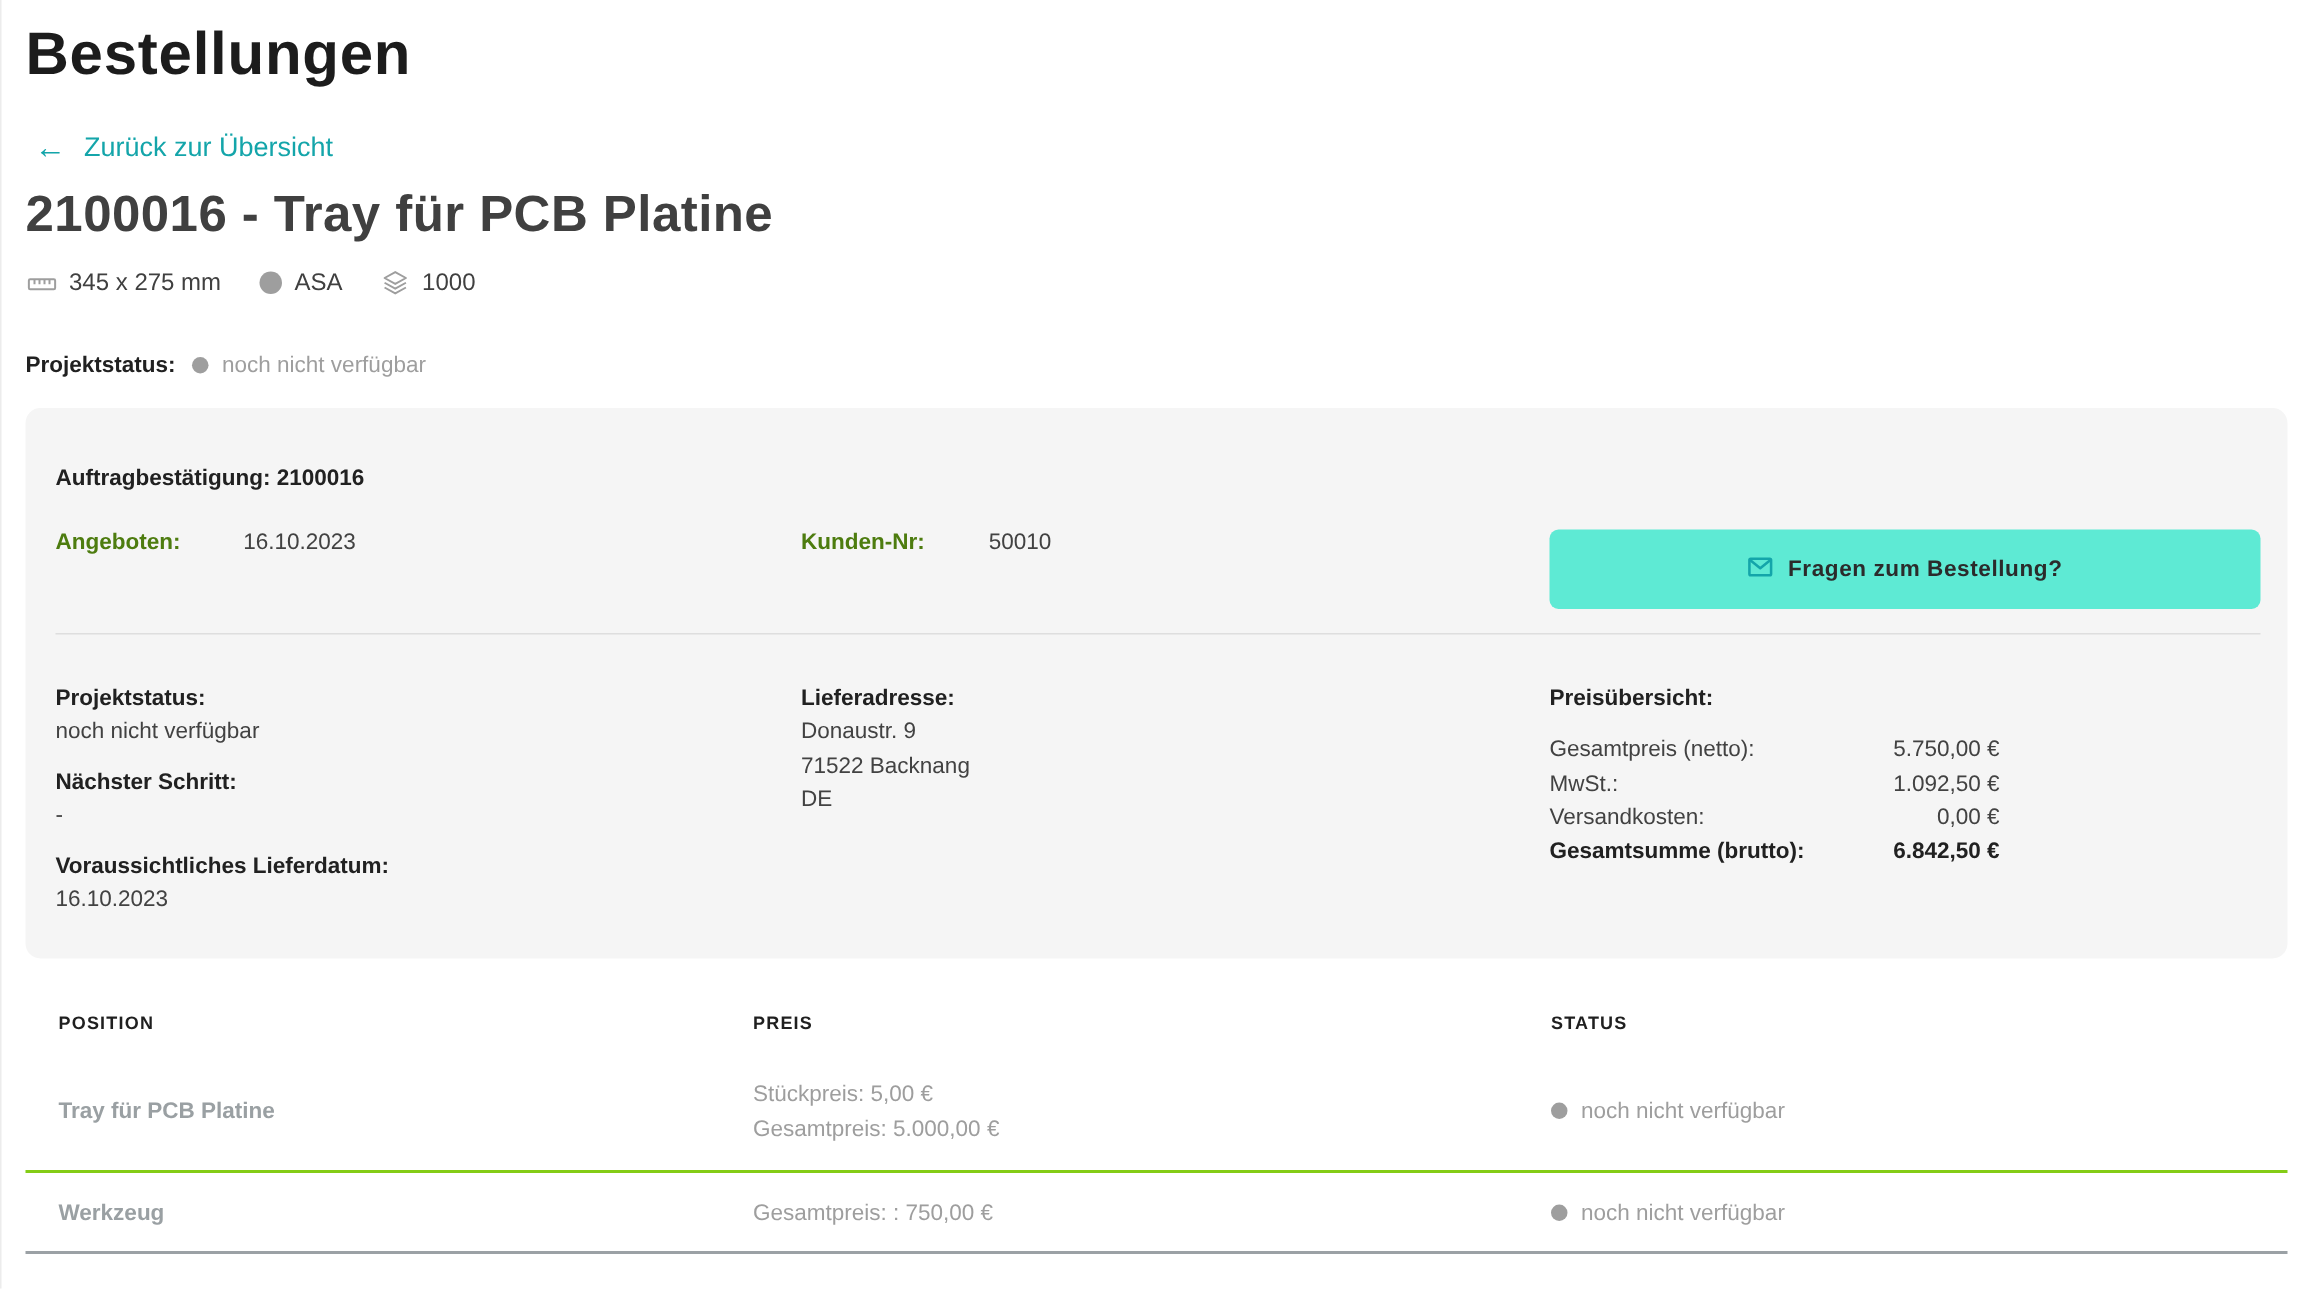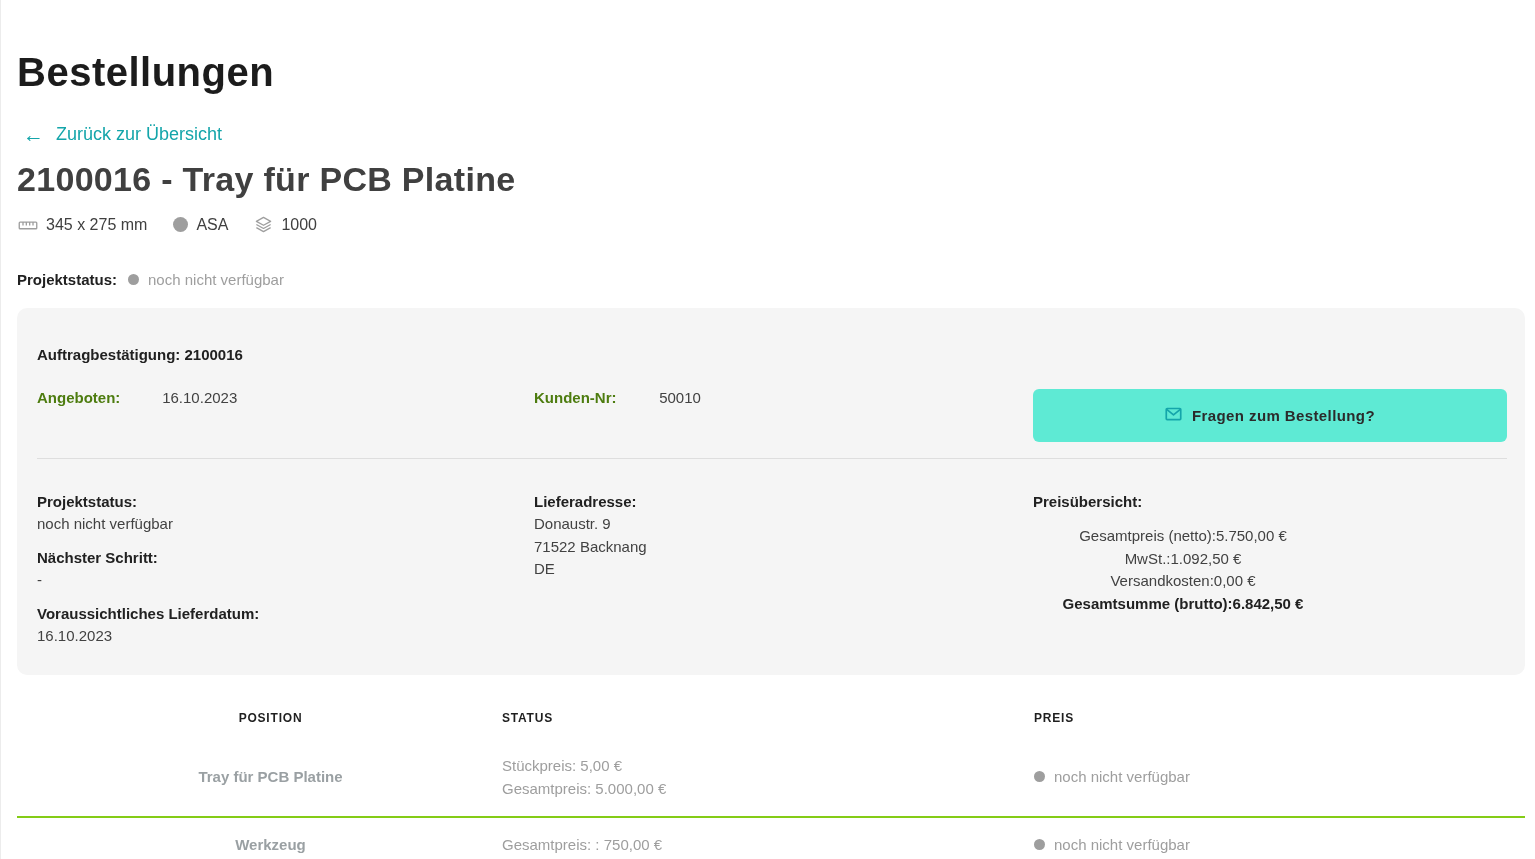--- a/index.html
+++ b/index.html
@@ -9,21 +9,20 @@
     font-family: "Liberation Sans", sans-serif;
     color: #212121;
     border-left: 1px solid #ececec;
     overflow: hidden;
   }
   .page-title {
     padding: 10px 0 0 16px;
     font-size: 40px; line-height: 52px;
     font-weight: 700; color: #1c1c1c;
     letter-spacing: 0.5px;
-    margin-top: 36px;
   }
   .back-row {
     margin: 26px 0 0 22px;
     display: flex; align-items: center; gap: 12px;
     color: #14a5aa; cursor: pointer;
     width: max-content;
   }
   .back-row .arrow { font-size: 21px; line-height: 21px; }
   .back-row .back-text { font-size: 18px; }
   .order-title {
@@ -78,33 +77,33 @@
   .d-col1 { width: 497px; font-size: 15px; }
   .d-col2 { width: 499px; font-size: 15px; }
   .d-col3 { flex: 1; font-size: 15px; }
   .d-label { font-weight: 700; color: #212121; line-height: 22px; }
   .d-value { color: #424242; line-height: 22px; }
   .mt-block { margin-top: 12px; }
   .addr-line { color: #424242; line-height: 22.5px; }
   .price-box { width: 300px; }
   .price-box .d-label { margin-bottom: 12px; }
   .price-row {
-    display: flex; justify-content: center;
+    display: flex; justify-content: space-between;
     color: #424242; line-height: 22.5px;
   }
   .price-row.total { font-weight: 700; color: #212121; }
 
   .table { margin: 22px 10px 0 16px; }
   .t-grid { display: grid; grid-template-columns: 485px 532px 1fr; align-items: center; }
   .t-head { margin-top: 0; }
   .t-head .th {
     font-size: 12px; font-weight: 700; letter-spacing: 0.8px;
     color: #1f1f1f; padding: 14px 0 12px 0;
   }
-  .th:first-child, .td-pos { padding-left: 22px; text-align: center; }
+  .th:first-child, .td-pos { padding-left: 22px; }
   .t-row1 { min-height: 81px; border-bottom: 2px solid #84cc16; }
   .t-row2 { min-height: 54px; border-bottom: 2px solid #9ba1a5; }
   .td-pos { font-size: 15px; font-weight: 700; color: #9aa0a3; }
   .td-price { font-size: 15px; color: #9e9e9e; line-height: 23px; }
   .td-status { display: flex; align-items: center; gap: 9px; font-size: 15px; color: #9e9e9e; }
 </style>
 </head>
 <body>
 
 <h1 class="page-title">Bestellungen</h1>
@@ -213,22 +212,22 @@
           <span>6.842,50 €</span>
         </div>
       </div>
     </div>
   </div>
 </div>
 
 <div class="table">
   <div class="t-grid t-head">
     <div class="th">POSITION</div>
+    <div class="th">PREIS</div>
     <div class="th">STATUS</div>
-    <div class="th">PREIS</div>
   </div>
 
   <div class="t-grid t-row1">
     <div class="td-pos">Tray für PCB Platine</div>
     <div class="td-price">
       <div>Stückpreis: 5,00 €</div>
       <div>Gesamtpreis: 5.000,00 €</div>
     </div>
     <div class="td-status">
       <span class="dot"></span>

